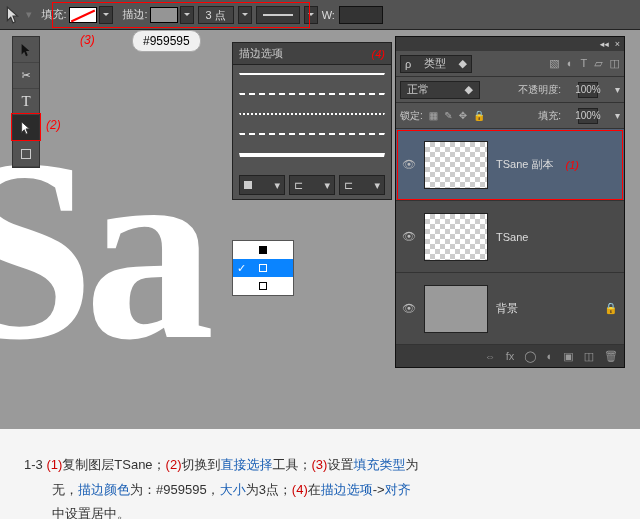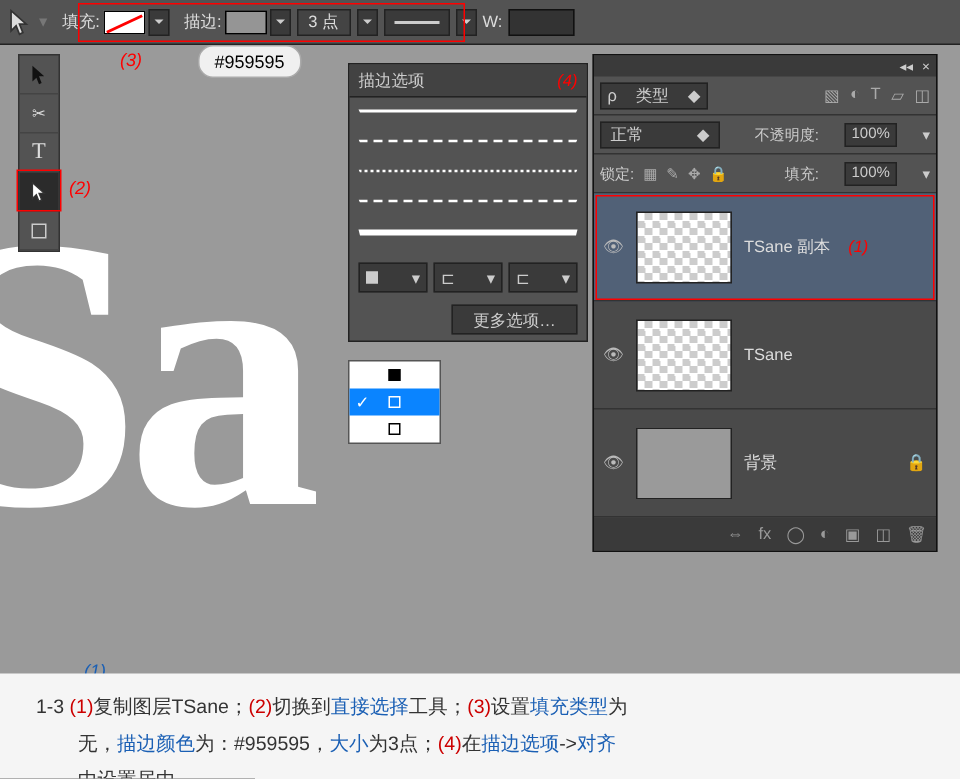--- a/index.html
+++ b/index.html
@@ -42,33 +42,33 @@
 .dropdown-pop .opt.sel .sq{border-color:#fff}
 .dropdown-pop .opt .chk{position:absolute;left:4px;color:#fff}
 .layers-panel{position:absolute;right:15px;top:36px;width:230px;background:#535353;border:1px solid #111}
 .lp-top{height:14px;background:#3a3a3a;display:flex;justify-content:flex-end;align-items:center;padding:0 4px;gap:6px;font-size:9px}
 .lp-tab{height:22px;background:#424242;display:flex;align-items:center;padding:0 6px;font-size:12px}
 .lp-row{height:26px;border-bottom:1px solid #333;display:flex;align-items:center;padding:0 4px;gap:4px}
 .type-dd{height:18px;background:#3a3a3a;border:1px solid #222;display:flex;align-items:center;padding:0 4px;gap:4px;flex:0 0 72px;justify-content:space-between}
 .ico-row{display:flex;gap:7px;margin-left:auto;color:#aaa;font-size:11px}
 .blend-dd{height:18px;background:#3a3a3a;border:1px solid #222;display:flex;align-items:center;padding:0 6px;flex:0 0 80px;justify-content:space-between}
 .opac{margin-left:auto;display:flex;align-items:center;gap:17px;font-size:10px}
-.pct-box{width:35px;height:16px;background:#3a3a3a;border:1px solid #222;display:flex;align-items:center;justify-content:center;font-size:10px}
+.pct-box{width:20px;height:16px;background:#3a3a3a;border:1px solid #222;display:flex;align-items:center;justify-content:center;font-size:10px}
 .lock-row{display:flex;align-items:center;gap:6px;font-size:10px}
 .lock-icons{display:flex;gap:6px;color:#aaa}
 .layer-list{background:#4a4a4a}
 .layer{height:72px;border-bottom:1px solid #333;display:flex;align-items:center;padding:0 6px;gap:8px}
 .layer.selected{background:#516177}
 .layer .eye{width:14px;color:#bbb}
 .layer .thumb{width:64px;height:48px;background:repeating-conic-gradient(#ccc 0 25%,#fff 0 50%) 0 0/10px 10px;border:1px solid #222;position:relative}
 .layer .thumb.bg{background:#9a9a9a}
 .layer .name{font-size:11px;color:#ddd}
 .layer .ann-r{color:red;font-style:italic;font-size:11px;margin-left:4px}
 .lp-footer{height:22px;background:#3a3a3a;display:flex;align-items:center;justify-content:flex-end;padding:0 6px;gap:10px;color:#999;font-size:11px}
-.caption{position:absolute;left:0;bottom:0;right:0;height:70px;background:#f5f5f5;color:#333;padding:10px 24px;font-size:13px;font-family:SimSun;line-height:1.9}
+.caption{position:absolute;left:0;bottom:0;right:0;height:90px;background:#f5f5f5;color:#333;padding:24px 24px;font-size:13px;font-family:SimSun;line-height:1.9}
 .caption .r{color:#c00}
 .caption .b{color:#1a5fb4}
 .hex-pop{position:absolute;left:132px;top:30px;background:#f0f0f0;border:1px solid #aaa;border-radius:10px;padding:3px 10px;color:#000000;font-size:12px}
 .canvas-text{position:absolute;left:-50px;top:100px;font-family:Georgia,serif;font-weight:bold;font-size:260px;color:#fff;letter-spacing:-10px}
 </style>
 </head>
 <body>
 
 <div class="canvas-text">Sa</div>
 
@@ -139,24 +139,20 @@
       </div>
     <div class="combo">
         <span>⊏</span>
         <span>▾</span>
       </div>
     <div class="combo">
         <span>⊏</span>
         <span>▾</span>
       </div>
   </div>
-  <div style="padding:4px 6px;display:flex;gap:4px">
-    <div style="width:58px"></div>
-    <div class="more-btn" style="flex:1">更多选项…</div>
-  </div>
 </div>
 
 <div class="dropdown-pop">
   <div class="opt">
       <span class="sq" style="background:#000"></span>
     </div>
   <div class="opt sel">
       <span class="chk">✓</span>
       <span class="sq"></span>
     </div>

